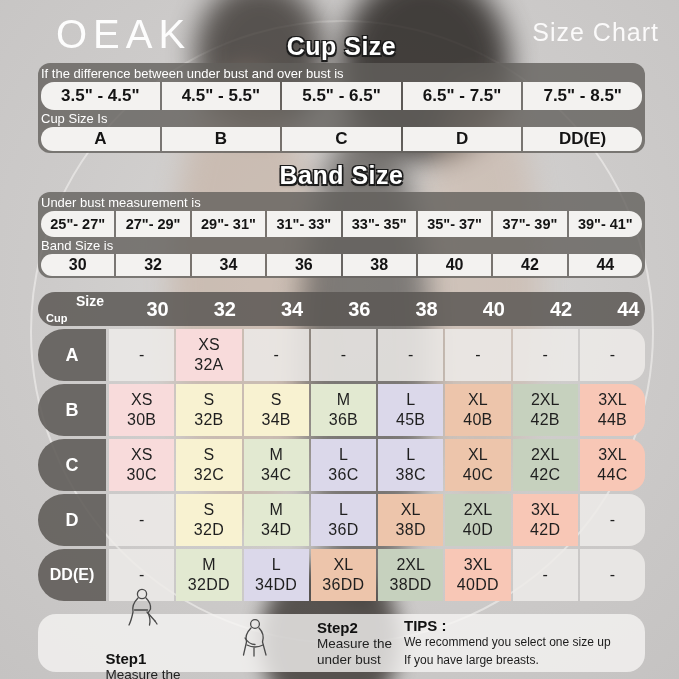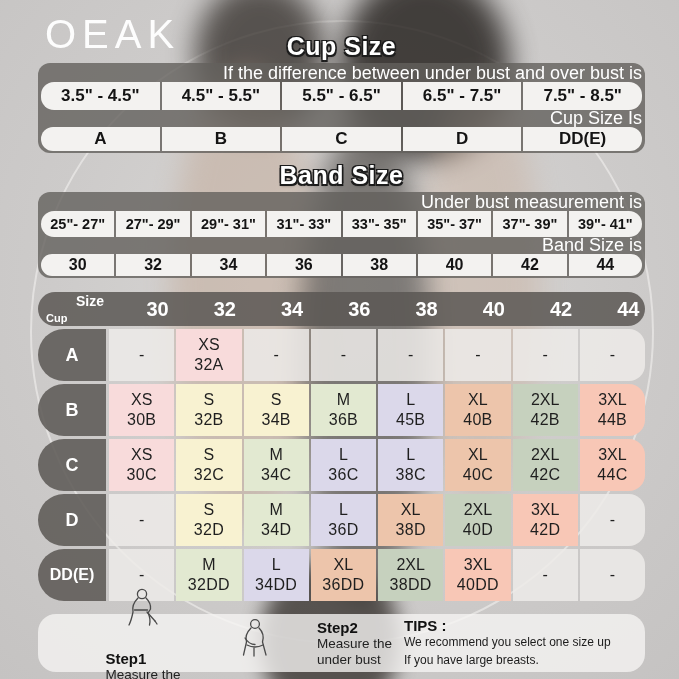--- a/index.html
+++ b/index.html
@@ -10,33 +10,33 @@
   .blob{position:absolute;border-radius:50%;filter:blur(14px);pointer-events:none;}
   .b-hair1{left:195px;top:-20px;width:130px;height:150px;background:#2f2a26;opacity:.75;}
   .b-hair2{left:340px;top:-30px;width:170px;height:190px;background:#1f1b18;opacity:.8;}
   .b-skin1{left:170px;top:70px;width:150px;height:460px;background:#c0a490;opacity:.45;}
   .b-skin2{left:420px;top:80px;width:120px;height:420px;background:#c7ab97;opacity:.4;}
   .b-torso{left:300px;top:120px;width:130px;height:480px;background:#34302c;opacity:.55;}
   .b-leg1{left:260px;top:560px;width:140px;height:160px;background:#26211d;opacity:.7;filter:blur(10px);}
   .ring{position:absolute;left:30px;top:20px;width:620px;height:620px;border-radius:50%;
     border:2px solid rgba(246,244,242,.55);pointer-events:none;}
 
-  .brand{position:absolute;left:45px;top:12px;color:#fdfdfd;font-size:40px;font-weight:400;
+  .brand{position:absolute;left:56px;top:12px;color:#fdfdfd;font-size:40px;font-weight:400;
     letter-spacing:6px;}
   .page-title{position:absolute;right:20px;top:18px;color:#fbfafa;font-size:25px;font-weight:500;
     letter-spacing:1px;}
 
   .content{position:absolute;left:38px;top:0;width:607px;}
   h2.sec{margin:0;text-align:center;color:#fff;font-size:25px;font-weight:bold;letter-spacing:.5px;
     text-shadow:-1.5px -1.5px 0 #1c1c1c,1.5px -1.5px 0 #1c1c1c,-1.5px 1.5px 0 #1c1c1c,1.5px 1.5px 0 #1c1c1c,0 2px 3px rgba(0,0,0,.35);}
   h2.cup{margin-top:32px;line-height:28px;}
   h2.band{margin-top:8px;line-height:28px;}
 
   .panel{background:rgba(99,96,93,.8);border-radius:12px;padding:2px 3px;margin-top:3px;}
-  .panel-caption{color:#fff;font-size:18px;text-align:right;line-height:17px;height:17px;}
+  .panel-caption{color:#fff;font-size:13px;text-align:left;line-height:17px;height:17px;}
   .pill-row{display:flex;gap:2px;}
   .pill-row .cell{flex:1;background:#f3f2f0;display:flex;align-items:center;justify-content:center;
     font-weight:bold;color:#141414;}
   .pill-row .cell:first-child{border-radius:13px 0 0 13px;}
   .pill-row .cell:last-child{border-radius:0 13px 13px 0;}
   .cup-ranges .cell{height:28px;font-size:17px;}
   .cup-letters .cell{height:24px;font-size:17px;}
   .band-ranges .cell{height:26px;font-size:14.5px;}
   .band-sizes .cell{height:22px;font-size:16px;}
 
@@ -78,20 +78,21 @@
     <div class="ring"></div>
     <div class="blob b-hair1"></div>
     <div class="blob b-hair2"></div>
     <div class="blob b-skin1"></div>
     <div class="blob b-skin2"></div>
     <div class="blob b-torso"></div>
     <div class="blob b-leg1"></div>
   </div>
 
   <div class="brand">OEAK</div>
+  <div class="page-title">Size Chart</div>
 
   <div class="content">
     <h2 class="sec cup">Cup Size</h2>
 
     <div class="panel">
       <div class="panel-caption">If the  difference between under bust and over bust is</div>
       <div class="pill-row cup-ranges" id="cup-ranges">
           <div class="cell">3.5" -  4.5"</div>
           <div class="cell">4.5" -  5.5"</div>
           <div class="cell">5.5" -  6.5"</div>

